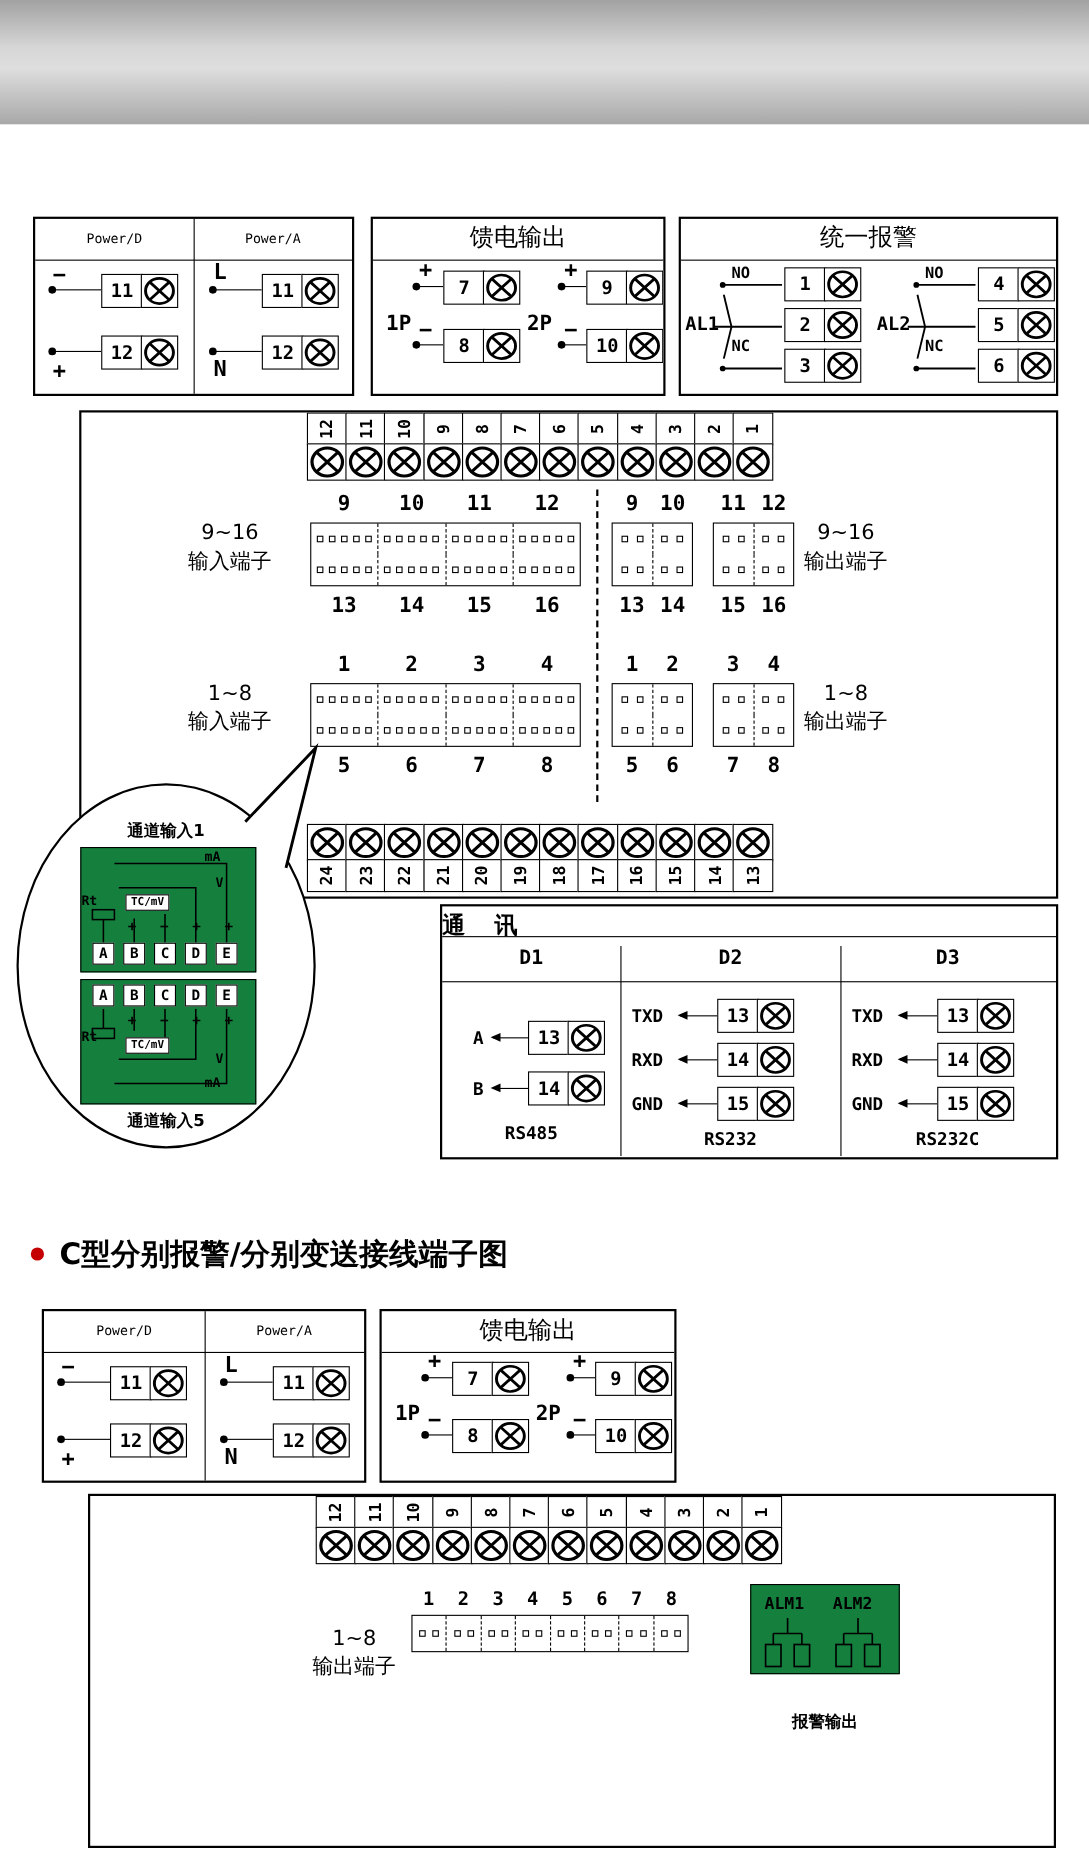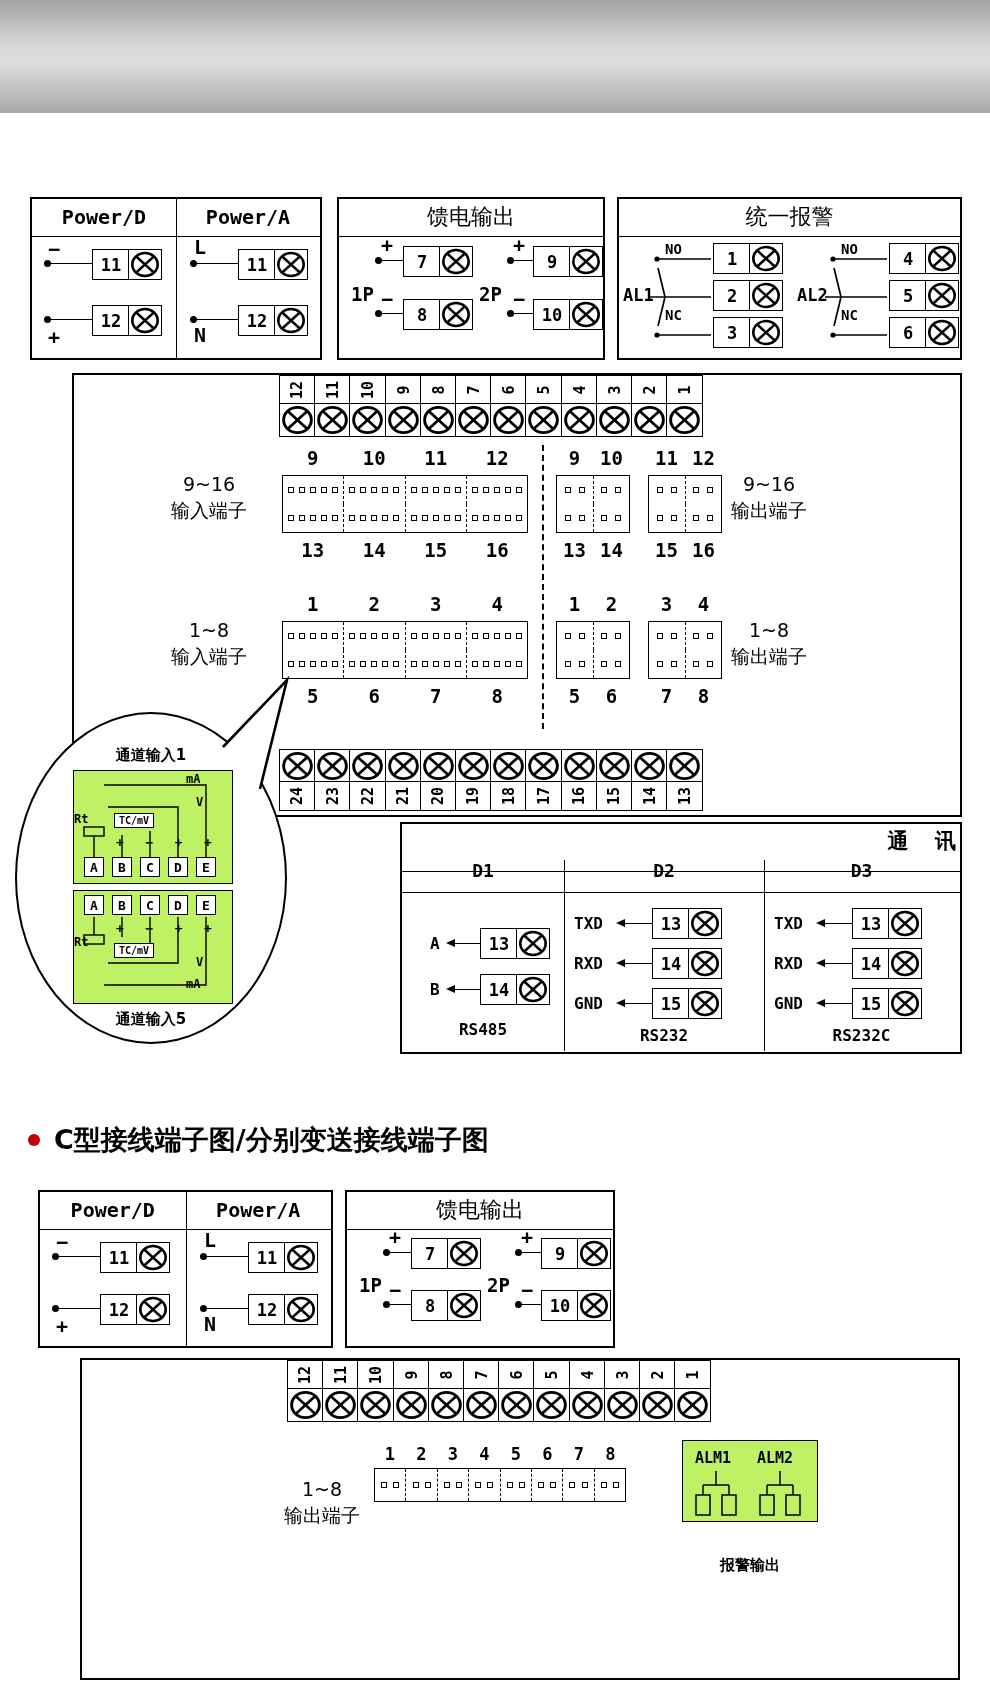--- a/index.html
+++ b/index.html
@@ -21,21 +21,21 @@
   
   .box   { position:absolute; border:2.5px solid #000; background:#fff; }
   .board { position:absolute; border:2.5px solid #000; background:#fff; }
   .sign, .dot, .wireline, .glabel, .term, .strip, .numrow, .pinblock, .blocklabel,
   .dashline, .vdiv, .hdiv, .allabel, .nclabel, .alsvg, .comm-colhead, .comm-label,
   .comm-type, .arrow, .co-label, .co-box, .dec, .co-ma, .co-v, .co-rt, .co-tc,
   .co-signs, .co-terms, .almlabel, .almsvg, .almcaption, .bubble, .tail { position:absolute; }
   .box-title { height:38px; line-height:36px; text-align:center; border-bottom:1.8px solid #000;
                font-size:22px; }
   .pwr-head { display:flex; height:38px; border-bottom:1.8px solid #000; }
-  .pwr-head-cell { flex:1; text-align:center; line-height:36px; font-size:20px; font-weight:700;
+  .pwr-head-cell { flex:1; text-align:center; line-height:36px; font-size:12px; font-weight:400;
                    font-family:"DejaVu Sans Mono","Liberation Mono",monospace; }
   .vdiv { border-left:1.8px solid #000; }
   .hdiv { border-top:1.8px solid #000; }
   .dashline { border-left:2px dashed #000; }
 
   .sign { font:700 20px "DejaVu Sans Mono","Liberation Mono",monospace; }
   .dot { width:7px; height:7px; border-radius:50%; background:#000; }
   .wireline { height:0; border-top:1.8px solid #000; }
   .glabel { font:600 19px "DejaVu Sans Mono","Liberation Mono",monospace; }
 
@@ -68,37 +68,37 @@
               border-right:1.6px dashed #000; }
   .pingroup:last-child { border-right:none; }
   .pin { width:6px; height:6px; border:1.2px solid #000; background:#fff; }
   .blocklabel { text-align:center; font-size:19px; line-height:26px; }
 
   
   .allabel { font:600 17px "DejaVu Sans Mono","Liberation Mono",monospace; }
   .nclabel { font:600 14px "DejaVu Sans Mono","Liberation Mono",monospace; }
 
   
-  .comm-title { height:48px; line-height:34px; text-align:right; border-bottom:1.8px solid #000;
+  .comm-title { height:28px; line-height:34px; text-align:left; border-bottom:1.8px solid #000;
                 font-size:21px; font-weight:600; white-space:pre; letter-spacing:4px; }
   .comm-colhead { height:32px; line-height:32px; text-align:center;
                   font:600 18px "DejaVu Sans Mono","Liberation Mono",monospace; }
   .comm-label { font:600 16px "DejaVu Sans Mono","Liberation Mono",monospace; }
   .comm-type  { text-align:center; font:600 16px "DejaVu Sans Mono","Liberation Mono",monospace; }
   .arrow { height:0; border-top:1.8px solid #000; }
   .arrow::before { content:""; position:absolute; left:-2px; top:-5px; width:0; height:0;
                    border-right:9px solid #000; border-top:4.2px solid transparent;
                    border-bottom:4.2px solid transparent; }
 
   
   .callout { position:absolute; }
   .bubble { inset:0; border:2.6px solid #000; border-radius:50%; background:#fff; z-index:1; }
   .tail { z-index:2; overflow:visible; }
   .co-label { z-index:3; text-align:center; font-size:15px; font-weight:700; }
-  .co-box { z-index:3; border:1.8px solid #000; background:#bef264; }
+  .co-box { z-index:3; border:1.8px solid #000; background:#15803d; }
   .dec { left:0; }
   .co-ma,.co-v,.co-rt { font:600 12px "DejaVu Sans Mono","Liberation Mono",monospace; }
   .co-tc { font:600 10px "DejaVu Sans Mono","Liberation Mono",monospace;
            border:1.4px solid #000; padding:1px 4px; background:#fff; }
   .co-signs { display:flex; justify-content:space-between; z-index:3; }
   .co-signs span { width:12px; text-align:center; font:700 13px "DejaVu Sans Mono","Liberation Mono",monospace; }
   .co-terms { display:flex; gap:8px; z-index:3; }
   .co-term { width:20px; height:20px; border:1.6px solid #000; background:#fff;
              display:inline-flex; align-items:center; justify-content:center;
              font:700 13px "DejaVu Sans Mono","Liberation Mono",monospace; }
@@ -1063,21 +1063,21 @@
             <circle cx="12" cy="12" r="9.5" fill="none" stroke="#000" stroke-width="2"></circle>
             <path d="M5.5 5.5 L18.5 18.5 M18.5 5.5 L5.5 18.5" stroke="#000" stroke-width="2" fill="none"></path>
           </svg>
         </span>
     </span>
     <div class="comm-type" style="left:362px;top:202px;width:195px">RS232C</div>
   </div>
 
   <div class="sec-head" style="left:28px;top:1122px">
     <span class="bullet"></span>
-    <span>C型接线端子图/分别变送接线端子图</span>
+    <span>C型分别报警/分别变送接线端子图</span>
   </div>
 
   <div class="box" style="left:38px;top:1190px;width:295px;height:158px">
     <div class="pwr-head">
       <div class="pwr-head-cell">Power/D</div>
       <div class="pwr-head-cell">Power/A</div>
     </div>
     <div class="vdiv" style="left:50%;top:0;height:100%"></div>
     <span class="sign" style="left:16px;top:38px">−</span>
     <span class="dot" style="left:12px;top:61px"></span>

